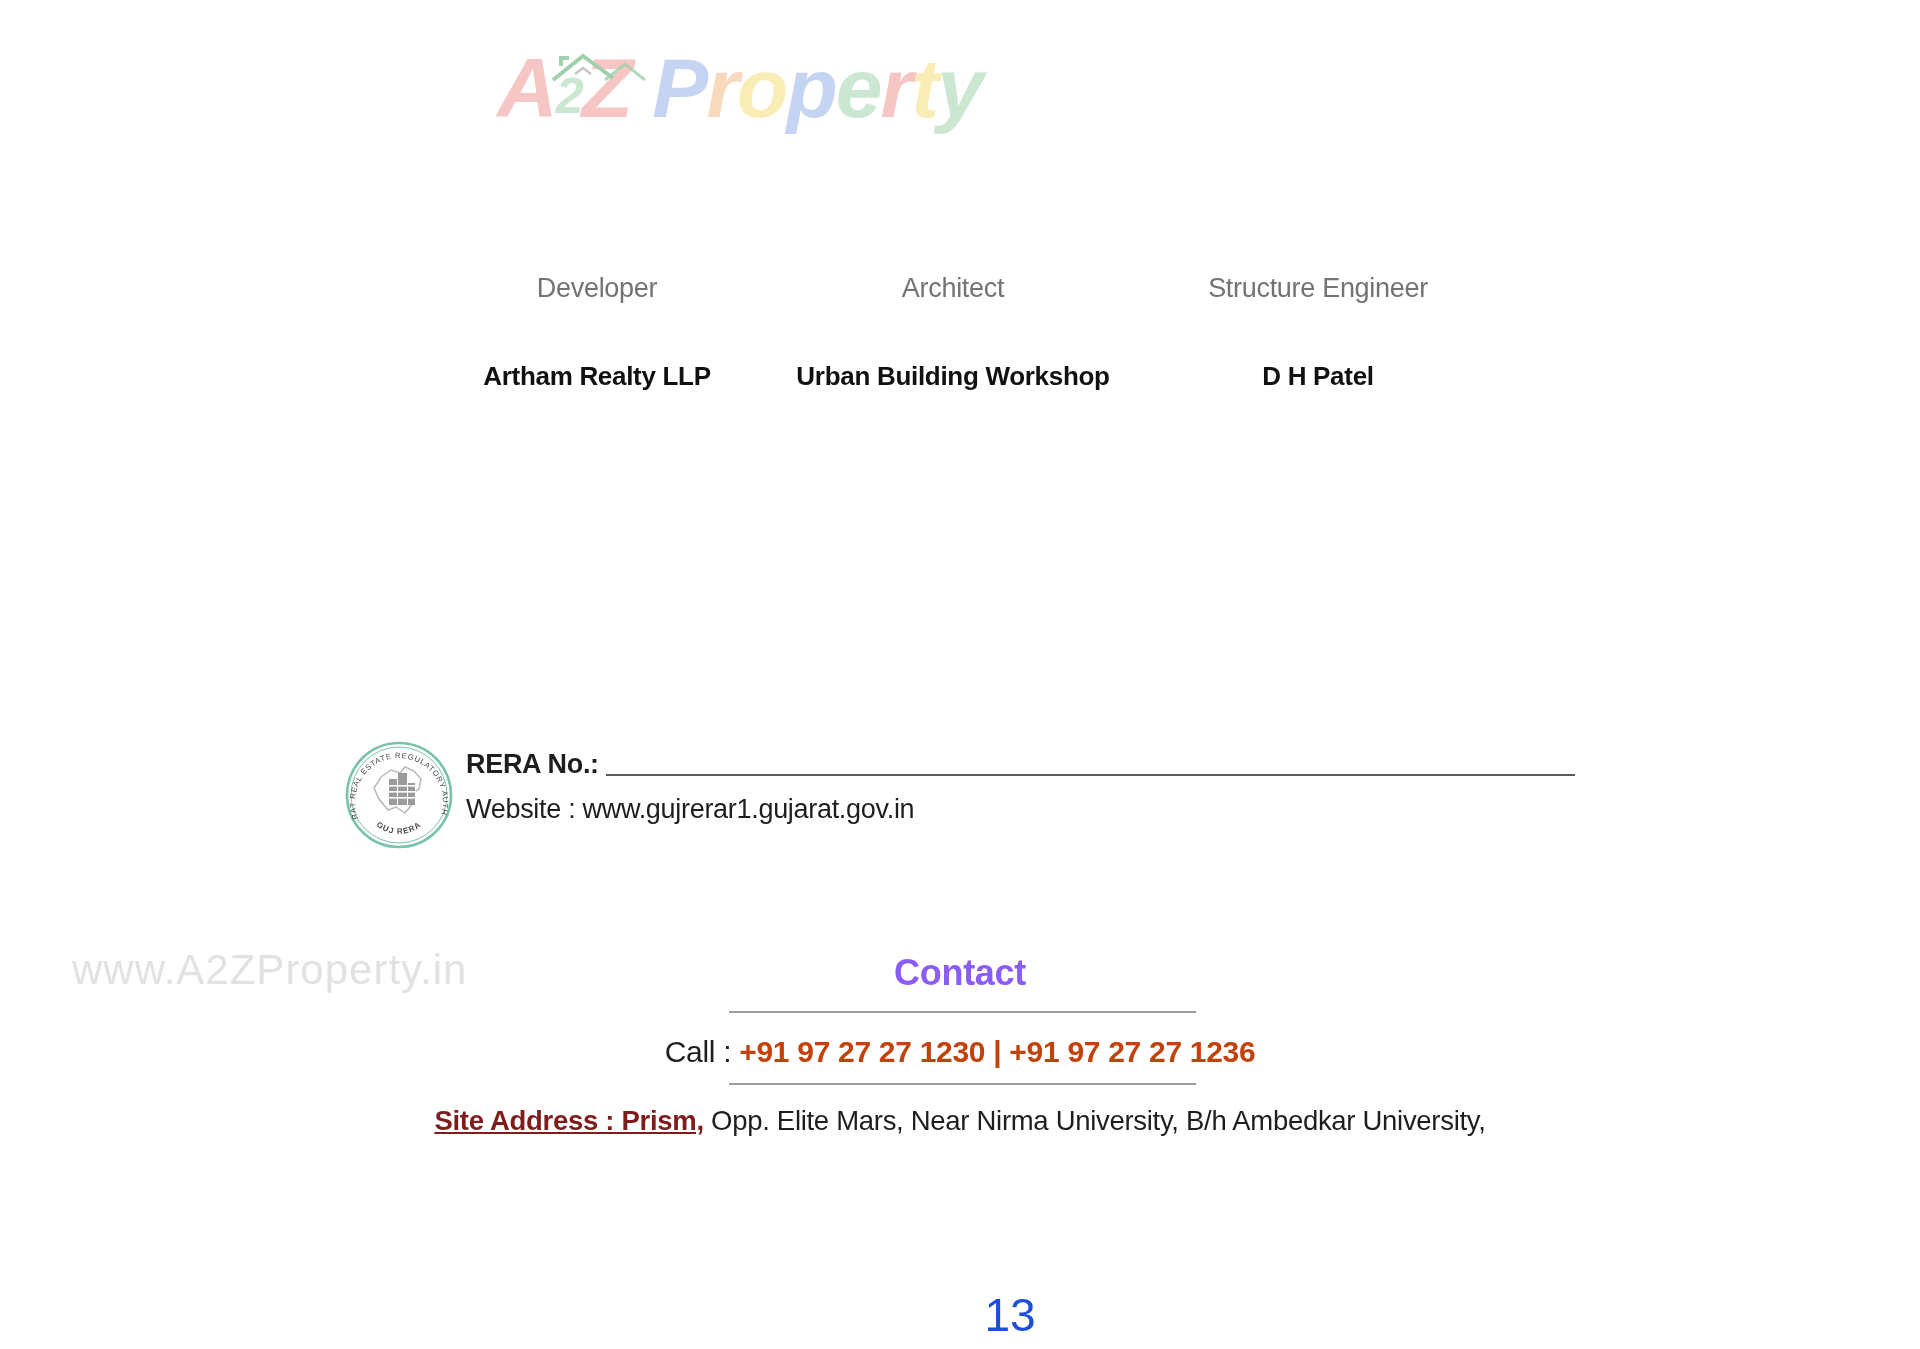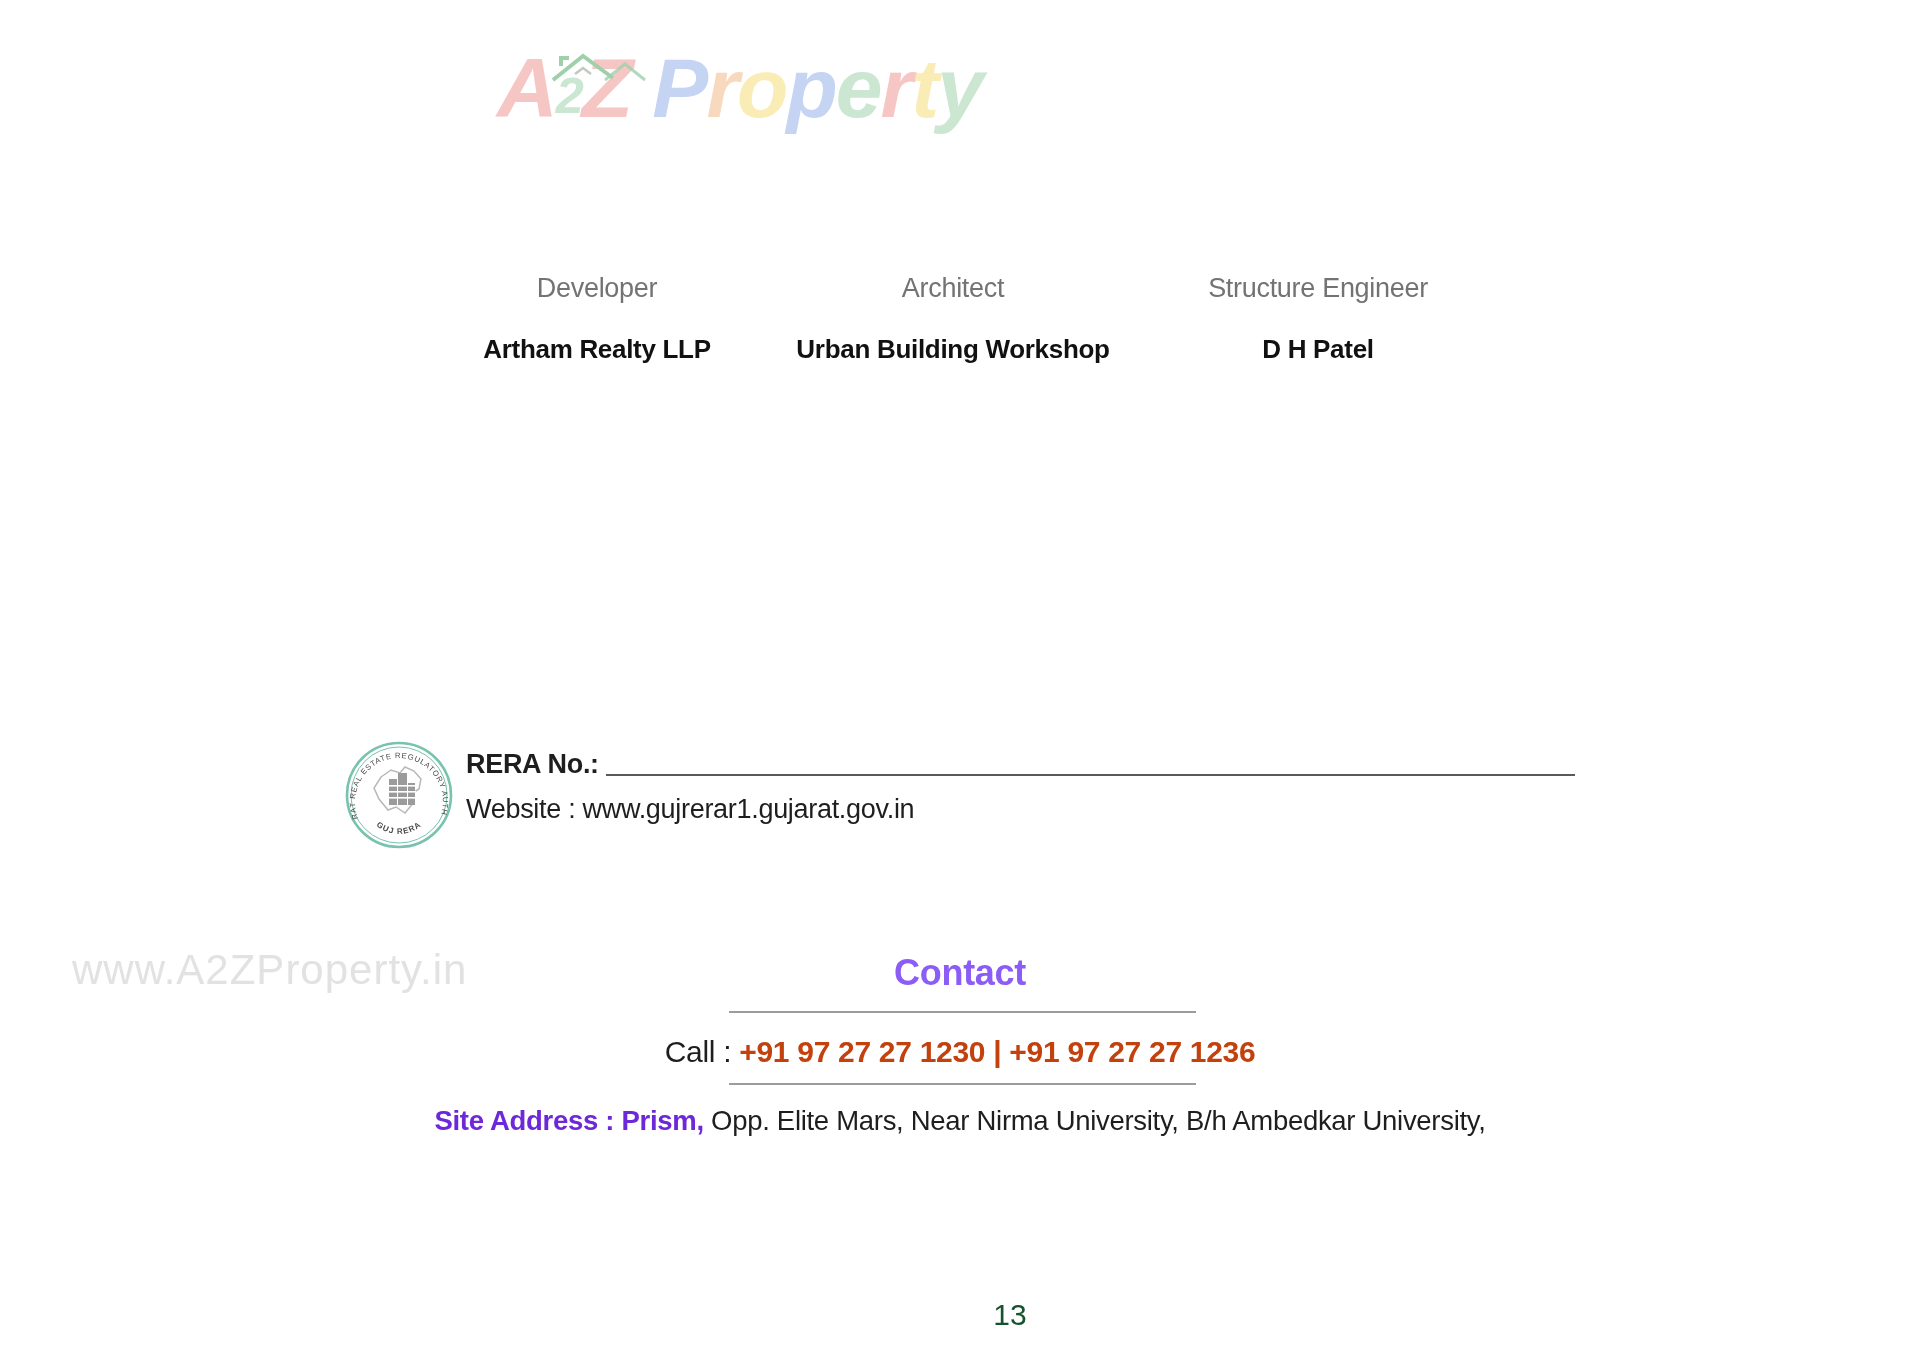--- a/index.html
+++ b/index.html
@@ -18,21 +18,21 @@
   }
   .logo .logo-small{font-size:0.6em;vertical-align:0.08em;}
   .logo-roof{left:549px;top:52px;}
 
   
   .team-role{
     top:272px;font-size:27px;line-height:32px;letter-spacing:-0.3px;
     transform:translateX(-50%);white-space:nowrap;color:#737373;
   }
   .team-name{
-    top:334px;font-size:26px;line-height:30px;font-weight:bold;letter-spacing:-0.3px;
+    top:361px;font-size:26px;line-height:30px;font-weight:bold;letter-spacing:-0.3px;
     transform:translateX(-50%);white-space:nowrap;color:#111;
   }
   .col1{left:597px;} .col2{left:953px;} .col3{left:1318px;}
 
   
   .seal{left:344px;top:740px;}
   .rera-label{left:466px;top:749px;font-size:27px;font-weight:bold;letter-spacing:-0.3px;}
   .rera-line{left:606px;top:774px;width:969px;height:2px;background:#5a5a5a;}
   .rera-website{left:466px;top:794px;font-size:27px;letter-spacing:-0.3px;}
 
@@ -53,26 +53,26 @@
   .call-line{
     left:960px;top:1034px;transform:translateX(-50%);
     font-size:30px;line-height:36px;letter-spacing:-0.3px;white-space:nowrap;
   }
   .call-line b{color:#c2410c;}
   .site-address{
     left:960px;top:1102px;transform:translateX(-50%);
     width:1100px;text-align:center;
     font-size:27.5px;line-height:37px;letter-spacing:-0.3px;
   }
-  .site-address b{color:#6d28d9;}
+  .site-address b{color:#7f1d1d;text-decoration:underline;}
 
   
   .page-number{
     left:1010px;top:1290px;transform:translateX(-50%);
-    font-size:30px;line-height:50px;color:#14532d;
+    font-size:46px;line-height:50px;color:#1d4ed8;
   }
 
   
   .seal .ring{stroke:var(--seal-ring,#79c2ae);fill:none;}
   .seal .seal-text{fill:var(--seal-text,#4a4a4a);font-family:"Liberation Sans",sans-serif;}
   .seal .emblem{fill:var(--seal-emblem,#9b9b9b);}
   .seal .map{stroke:var(--seal-map,#b8b8b8);fill:none;}
   .logo-roof .roof-big{stroke:var(--roof,#a9d6b5);fill:none;}
   .logo-roof .roof-small{stroke:var(--roof,#a9d6b5);fill:none;opacity:0.8;}
   .logo-roof .roof-accent{stroke:#c2c8c2;fill:none;}

